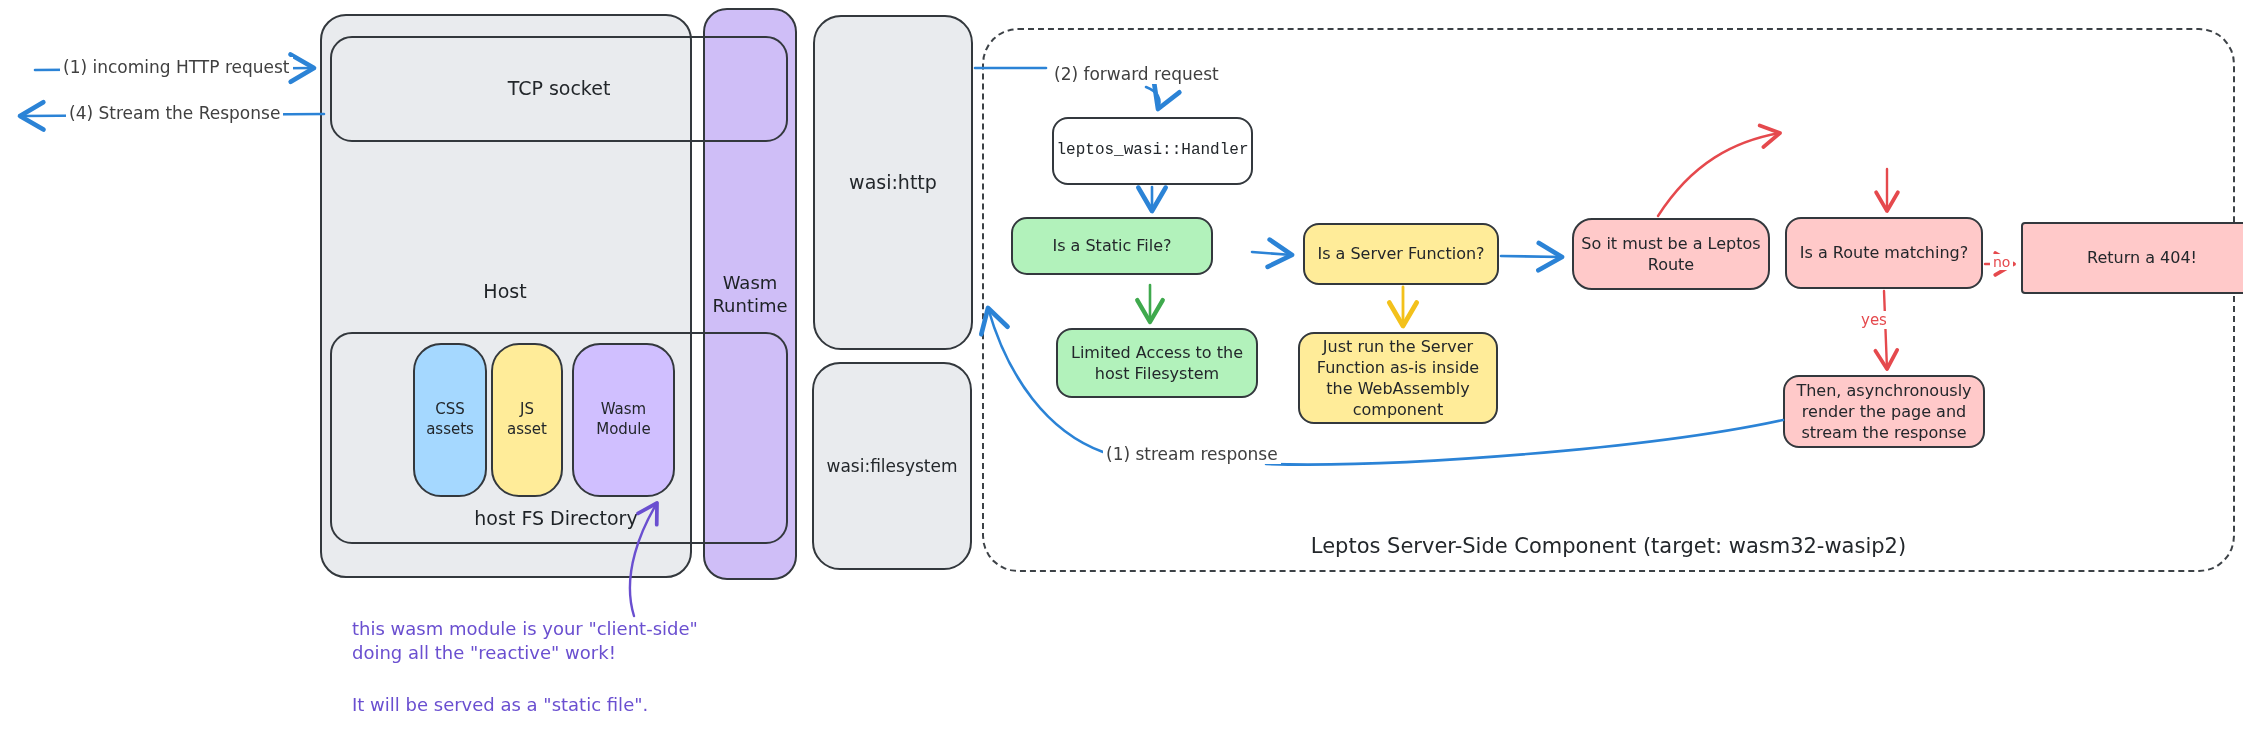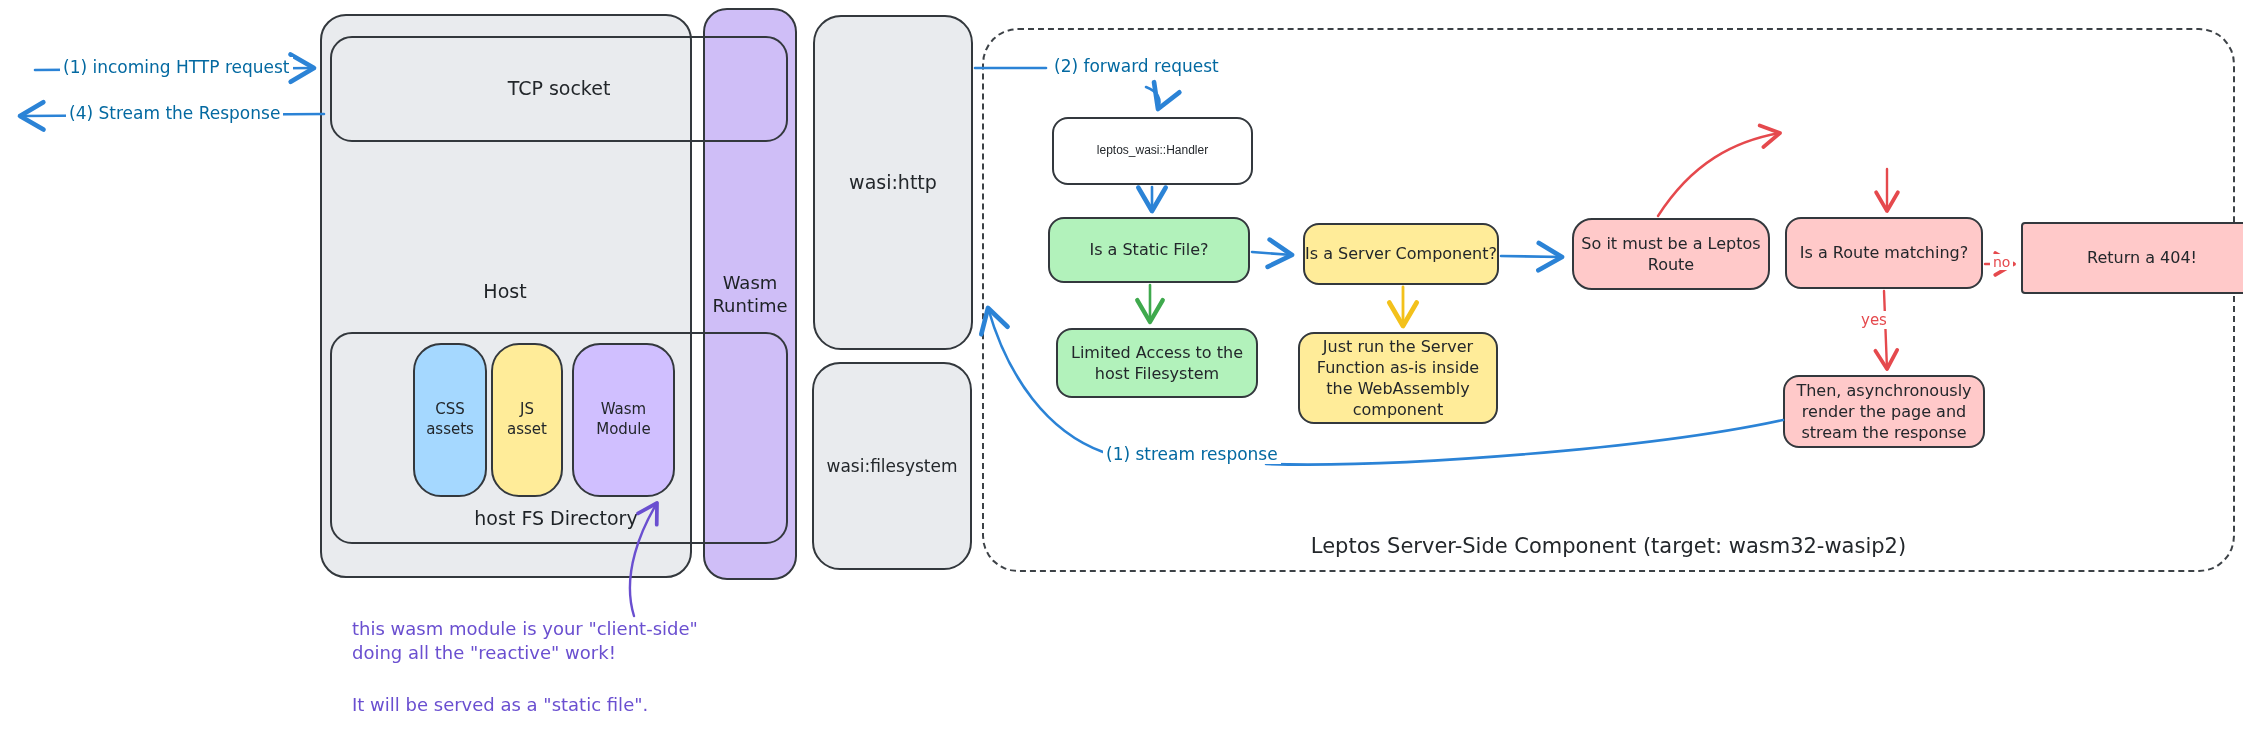--- a/index.html
+++ b/index.html
@@ -34,38 +34,38 @@
   #wasi-http{left:813px;top:15px;width:160px;height:335px;border-radius:28px;font-size:19px;}
   #wasi-fs{left:812px;top:362px;width:160px;height:208px;border-radius:28px;font-size:17px;}
 
   
   #component{position:absolute;left:982px;top:28px;width:1253px;height:544px;box-sizing:border-box;
        border:2.6px dashed #3c4146;border-radius:36px;}
   #caption{position:absolute;left:1082px;top:534px;width:1053px;text-align:center;font-size:21px;color:#23272b;}
 
   
   #handler{left:1052px;top:117px;width:201px;height:68px;border-radius:16px;
-       font-family:Liberation Sans, sans-serif;font-size:12px;}
-  #static-file{left:1048px;top:217px;width:202px;height:66px;border-radius:16px;}
+       font-family:Liberation Mono, monospace;font-size:16px;}
+  #static-file{left:1011px;top:217px;width:202px;height:58px;border-radius:16px;}
   #limited{left:1056px;top:328px;width:202px;height:70px;border-radius:16px;}
   #server-fn{left:1303px;top:223px;width:196px;height:62px;border-radius:16px;}
   #run-fn{left:1298px;top:332px;width:200px;height:92px;border-radius:16px;}
   #leptos-route{left:1572px;top:218px;width:198px;height:72px;border-radius:20px;}
   #generate{left:1790px;top:95px;width:197px;height:72px;border-radius:16px;}
   #route-match{left:1785px;top:217px;width:198px;height:72px;border-radius:16px;}
   #return-404{left:2021px;top:222px;width:242px;height:72px;border-radius:4px;}
   #then-render{left:1783px;top:375px;width:202px;height:73px;border-radius:16px;}
 
   
   .flabel{position:absolute;background:#ffffff;padding:0 3px;font-size:17px;white-space:nowrap;}
-  .blue-t{color:#0369a1;text-align:right;}
+  .blue-t{color:#404040;text-align:right;}
   .red-t{color:#e5494d;}
   #lbl-incoming{left:60px;top:57px;}
   #lbl-response{left:66px;top:103px;}
-  #lbl-forward{left:1051px;top:56px;}
+  #lbl-forward{left:1051px;top:64px;}
   #lbl-stream{left:1103px;top:444px;}
   #lbl-no{left:1990px;top:254px;font-size:14px;}
   #lbl-yes{left:1858px;top:311px;font-size:15px;}
 
   #note{position:absolute;left:352px;top:617px;color:#6a4fd0;font-size:18px;line-height:1.34;white-space:pre-line;}
   #note2{position:absolute;left:352px;top:694px;color:#6a4fd0;font-size:18px;white-space:pre-line;}
 
   #arrows{position:absolute;left:0;top:0;width:2243px;height:734px;pointer-events:none;}
   #arrows path{fill:none;stroke-linecap:round;stroke-linejoin:round;}
   .sB{stroke:#2b83d6;stroke-width:2.6px;}
@@ -99,21 +99,21 @@
   <div class="box grey" id="wasi-http">wasi:http</div>
   <div class="box grey" id="wasi-fs">wasi:filesystem</div>
 
   <div id="component"></div>
   <div id="caption">Leptos Server-Side Component (target: wasm32-wasip2)</div>
 
   <div class="box white" id="handler">leptos_wasi::Handler</div>
   <div class="box green" id="static-file">Is a Static File?</div>
   <div class="box green" id="limited">Limited Access to the
 host Filesystem</div>
-  <div class="box yellow" id="server-fn">Is a Server Component?</div>
+  <div class="box yellow" id="server-fn">Is a Server Function?</div>
   <div class="box yellow" id="run-fn">Just run the Server
 Function as-is inside
 the WebAssembly
 component</div>
   <div class="box pink" id="leptos-route">So it must be a Leptos
 Route</div>
   <div class="box pink" id="route-match">Is a Route matching?</div>
   <div class="box pink" id="return-404">Return a 404!</div>
   <div class="box pink" id="then-render">Then, asynchronously
 render the page and

